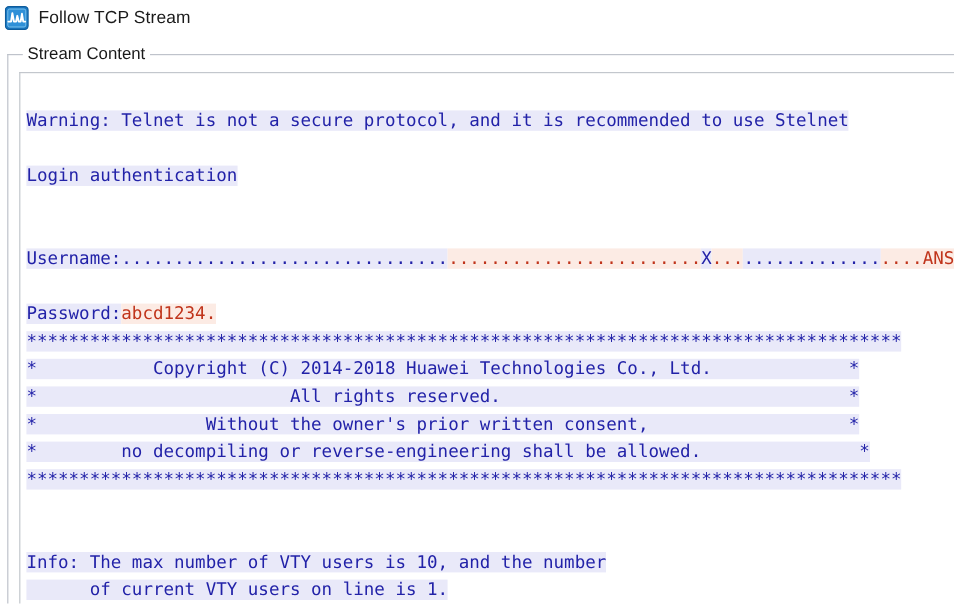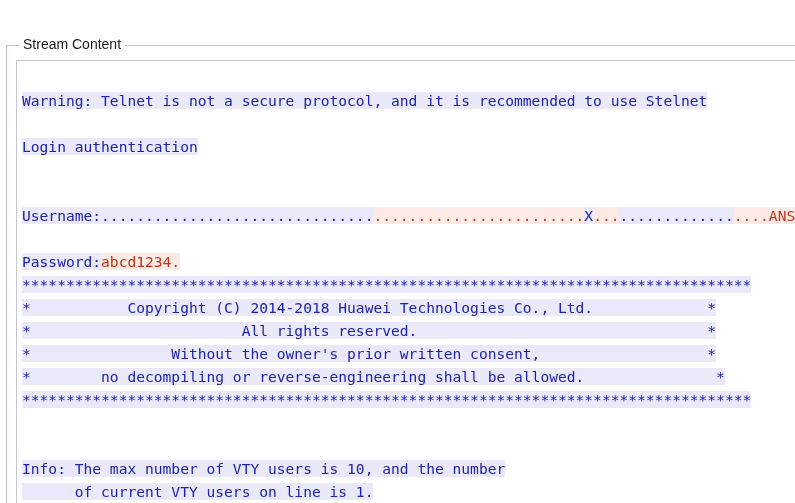--- a/index.html
+++ b/index.html
@@ -59,20 +59,30 @@
   .line{height:23px;white-space:pre;}
   .blk{display:inline;}
   .c-in  {color:#2222a8;background:#e9e9f9;}   
   .c-out {color:#c0341b;background:#fcebe4;}
 </style>
 </head>
 <body>
 
 <div class="window">
 
+  <div class="titlebar">
+    <span class="app-icon">
+      <svg width="20" height="20" viewBox="0 0 20 20" xmlns="http://www.w3.org/2000/svg">
+        <rect x="0.5" y="0.5" width="19" height="19" rx="3" ry="3" fill="#1b79c3" stroke="#0e5c9c"></rect>
+        <rect x="2.5" y="2.5" width="15" height="15" rx="1.5" ry="1.5" fill="#2f90d8" stroke="#7cc2ec" stroke-width="0.8"></rect>
+        <path d="M3 13 L5.2 13 L6.3 6 L7.6 13 L9.4 13 L10.4 8.2 L11.6 13 L13.2 13 L14.3 6.5 L15.4 13 L17 13" fill="none" stroke="#ffffff" stroke-width="1.6" stroke-linejoin="round" stroke-linecap="round"></path>
+      </svg>
+    </span>
+    <span class="title-text">Follow TCP Stream</span>
+  </div>
 
   <div class="groupbox">
     <span class="groupbox-label">Stream Content</span>
 
     <div class="textarea">
       <div class="content" id="stream-content"><div class="line">&nbsp;</div><div class="line"><span class="blk c-in">Warning: Telnet is not a secure protocol, and it is recommended to use Stelnet</span></div><div class="line">&nbsp;</div><div class="line"><span class="blk c-in">Login authentication</span></div><div class="line">&nbsp;</div><div class="line">&nbsp;</div><div class="line"><span class="blk c-in">Username:...............................</span><span class="blk c-out">........................</span><span class="blk c-in">X</span><span class="blk c-out">...</span><span class="blk c-in">.............</span><span class="blk c-out">....ANSI..uu11</span></div><div class="line">&nbsp;</div><div class="line"><span class="blk c-in">Password:</span><span class="blk c-out">abcd1234.</span></div><div class="line"><span class="blk c-in">***********************************************************************************</span></div><div class="line"><span class="blk c-in">*           Copyright (C) 2014-2018 Huawei Technologies Co., Ltd.             *</span></div><div class="line"><span class="blk c-in">*                        All rights reserved.                                 *</span></div><div class="line"><span class="blk c-in">*                Without the owner's prior written consent,                   *</span></div><div class="line"><span class="blk c-in">*        no decompiling or reverse-engineering shall be allowed.               *</span></div><div class="line"><span class="blk c-in">***********************************************************************************</span></div><div class="line">&nbsp;</div><div class="line">&nbsp;</div><div class="line"><span class="blk c-in">Info: The max number of VTY users is 10, and the number</span></div><div class="line"><span class="blk c-in">      of current VTY users on line is 1.</span></div></div>
     </div>
   </div>
 
 </div>

